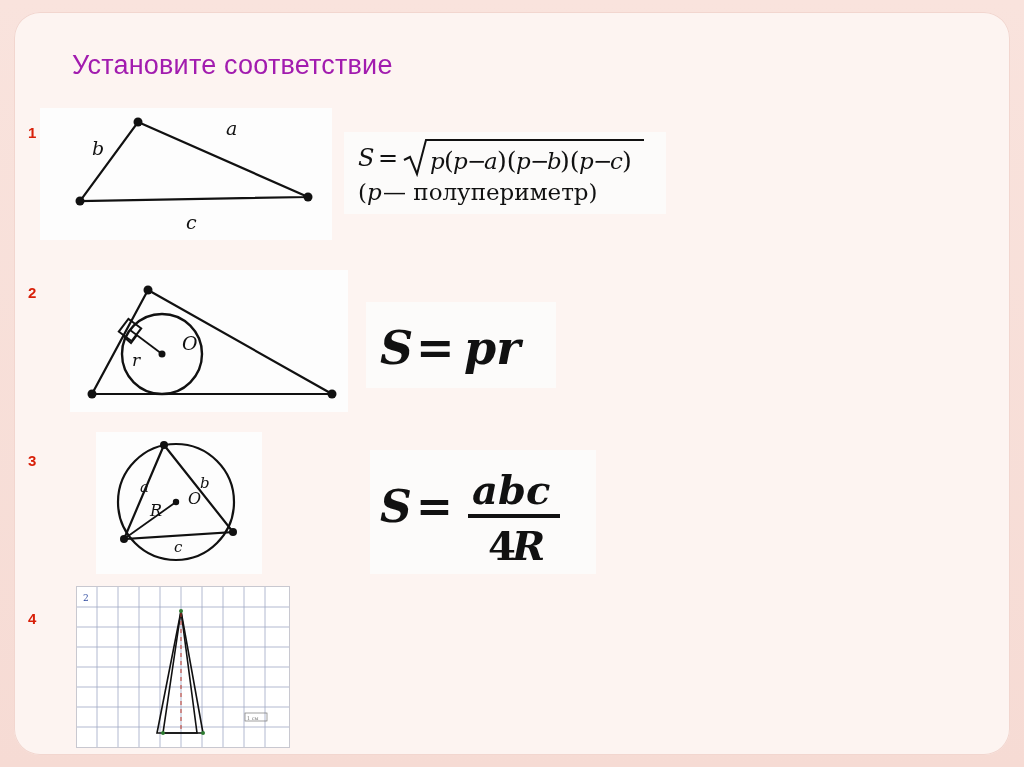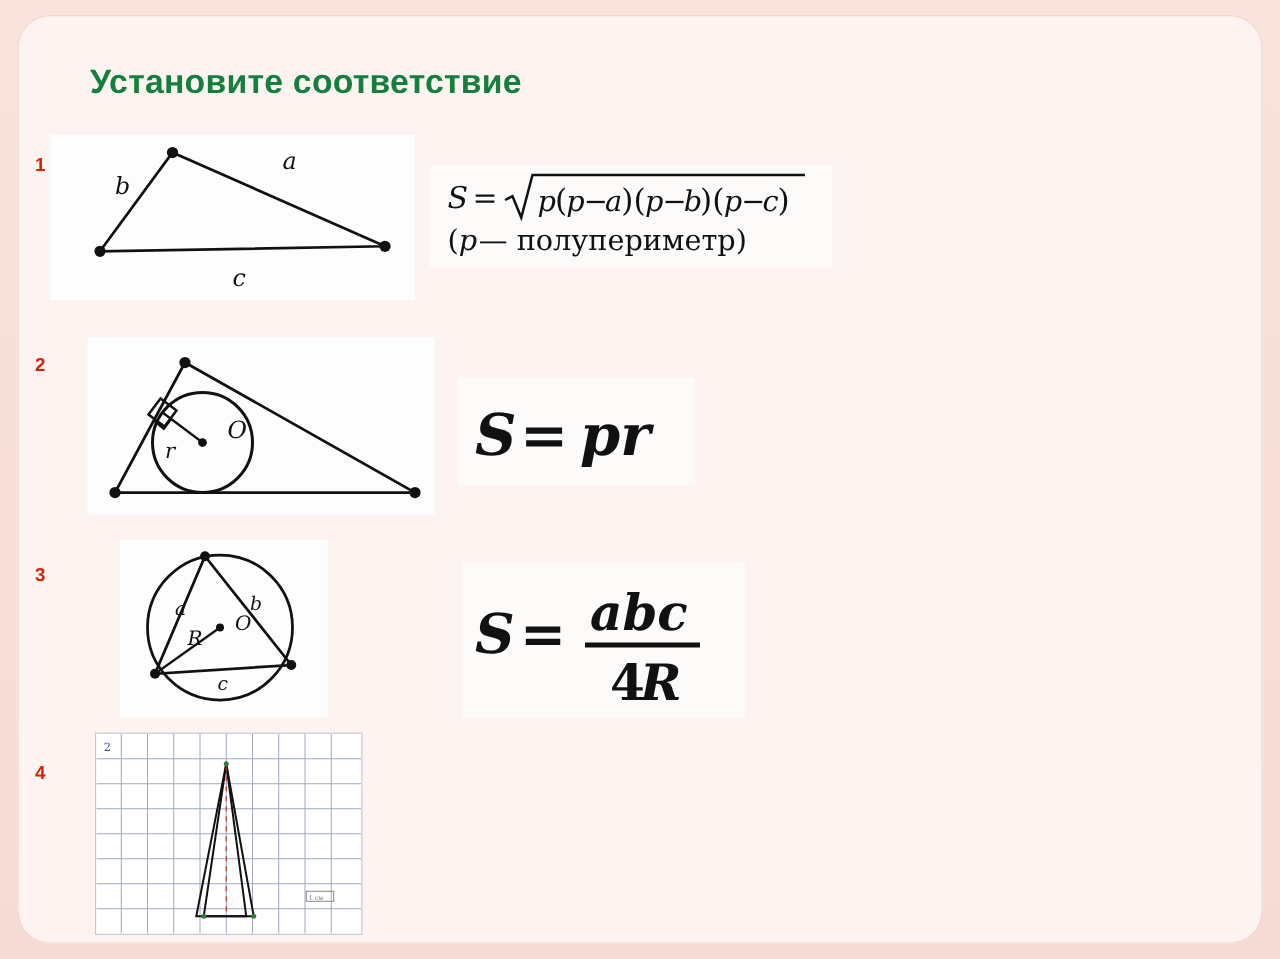--- a/index.html
+++ b/index.html
@@ -26,22 +26,22 @@
     bottom: 12px;
     background: #fdf4f1;
     border-radius: 26px;
     box-shadow: inset 0 0 0 1px #f2d6cf;
   }
   .title {
     position: absolute;
     left: 58px;
     top: 38px;
     font-size: 27px;
-    font-weight: bold;
-    color: #15803d;
+    font-weight: normal;
+    color: #a21caf;
     letter-spacing: 0.2px;
     font-family: "Liberation Sans", sans-serif;
   }
   .row-num {
     position: absolute;
     font-size: 15px;
     font-weight: bold;
     color: #d81f08;
     font-family: "Liberation Sans", sans-serif;
   }

